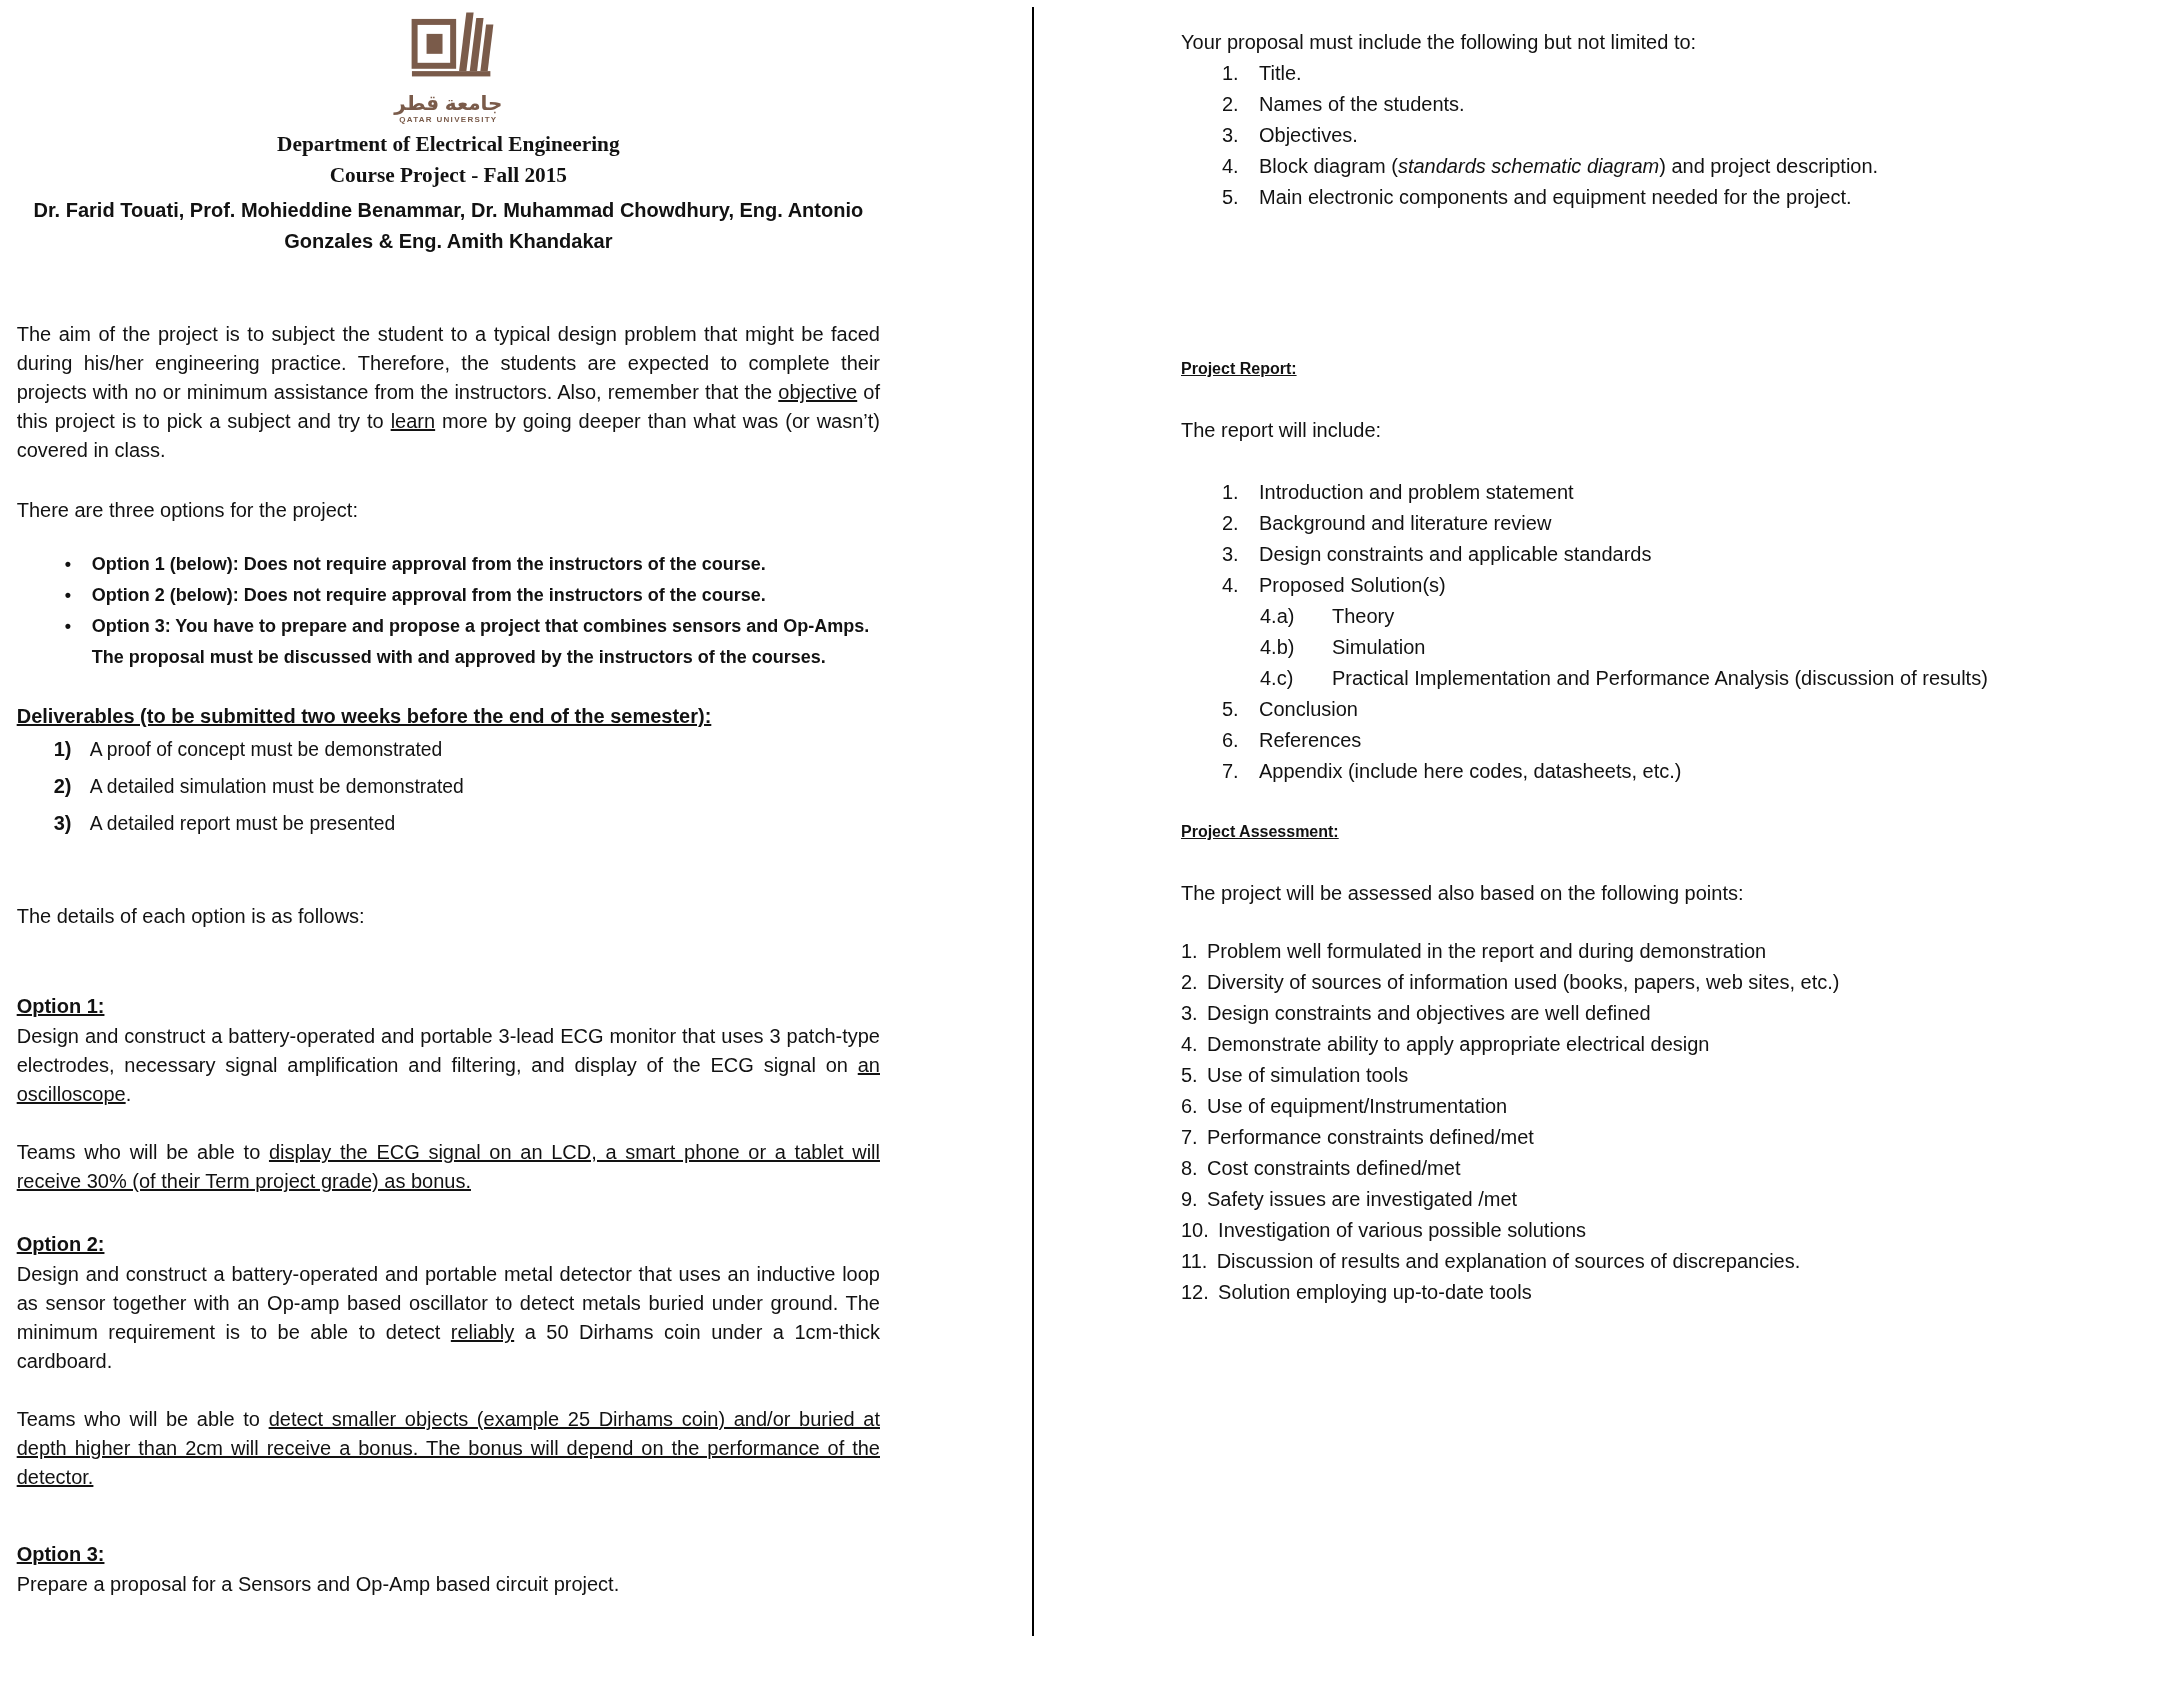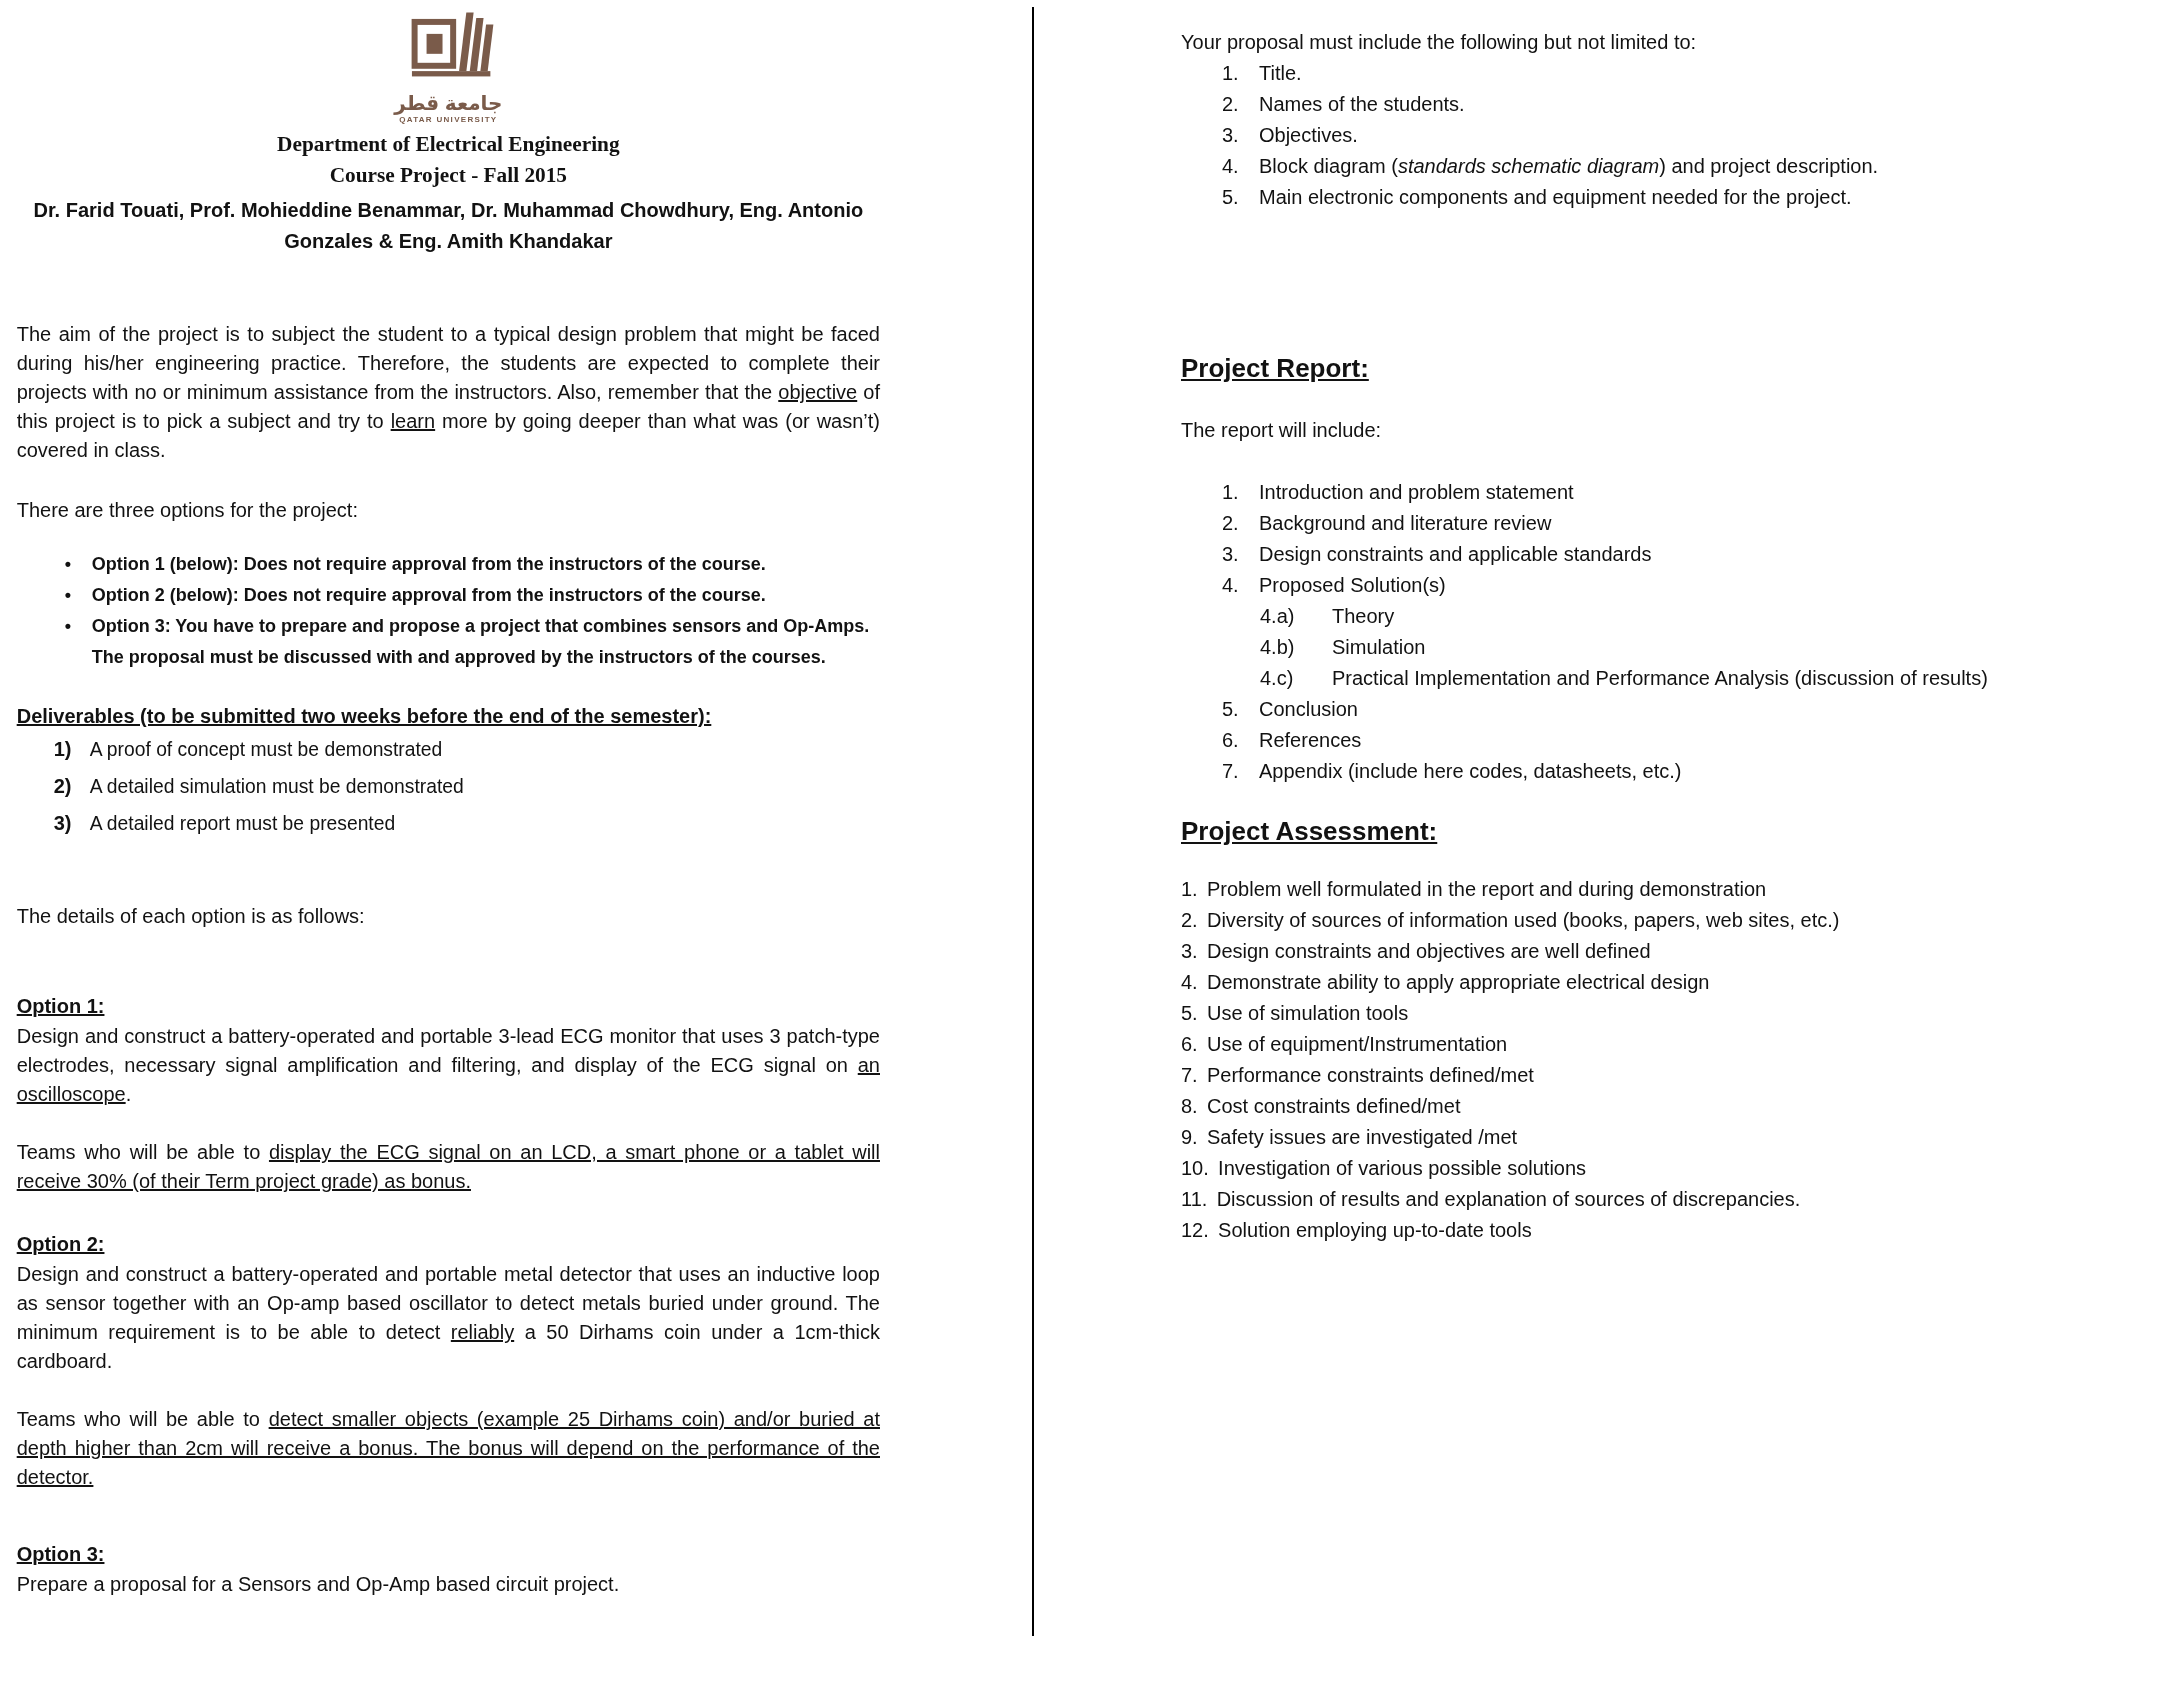--- a/index.html
+++ b/index.html
@@ -37,21 +37,21 @@
   .ditem .dnum{width:36px;flex:none;font-weight:bold;font-size:20px;}
 
   .opt-head{font-weight:bold;text-decoration:underline;font-size:20px;line-height:31px;}
 
   .r-intro{font-size:20px;line-height:31px;}
   .r-item{display:flex;font-size:20px;line-height:31px;padding-left:41px;}
   .r-item .rnum{width:37px;flex:none;}
   .r-sub{display:flex;font-size:20px;line-height:31px;padding-left:79px;}
   .r-sub .rnum{width:72px;flex:none;}
   .r-sub .rtxt{max-width:674px;}
-  .r-head{font-weight:bold;text-decoration:underline;font-size:26px;line-height:31px;}
+  .r-head{font-weight:bold;text-decoration:underline;font-size:16px;line-height:31px;}
   .a-item{font-size:20px;line-height:31px;}
   .a-item .rnum{margin-right:9.3px;}.mt40{margin-top:27px}
   .mt44{margin-top:29px}.mt46{margin-top:31px}.mt50{margin-top:33px}.mt70{margin-top:47px}.mt90{margin-top:60px}
   .mt95{margin-top:63px}.mt210{margin-top:140px}
 </style>
 </head>
 <body>
 
 <div class="doc">
 
@@ -197,20 +197,21 @@
         <span class="rnum">6.</span>
         <span>References</span>
       </div>
       <div class="r-item">
         <span class="rnum">7.</span>
         <span>Appendix (include here codes, datasheets, etc.)</span>
       </div>
     </div>
 
     <div class="r-head mt44">Project Assessment:</div>
+    <div class="r-intro mt46">The project will be assessed also based on the following points:</div>
 
     <div class="mt40">
       <div class="a-item">
         <span class="rnum">1.</span><span>Problem well formulated in the report and during demonstration</span>
       </div>
       <div class="a-item">
         <span class="rnum">2.</span><span>Diversity of sources of information used (books, papers, web sites, etc.)</span>
       </div>
       <div class="a-item">
         <span class="rnum">3.</span><span>Design constraints and objectives are well defined</span>

